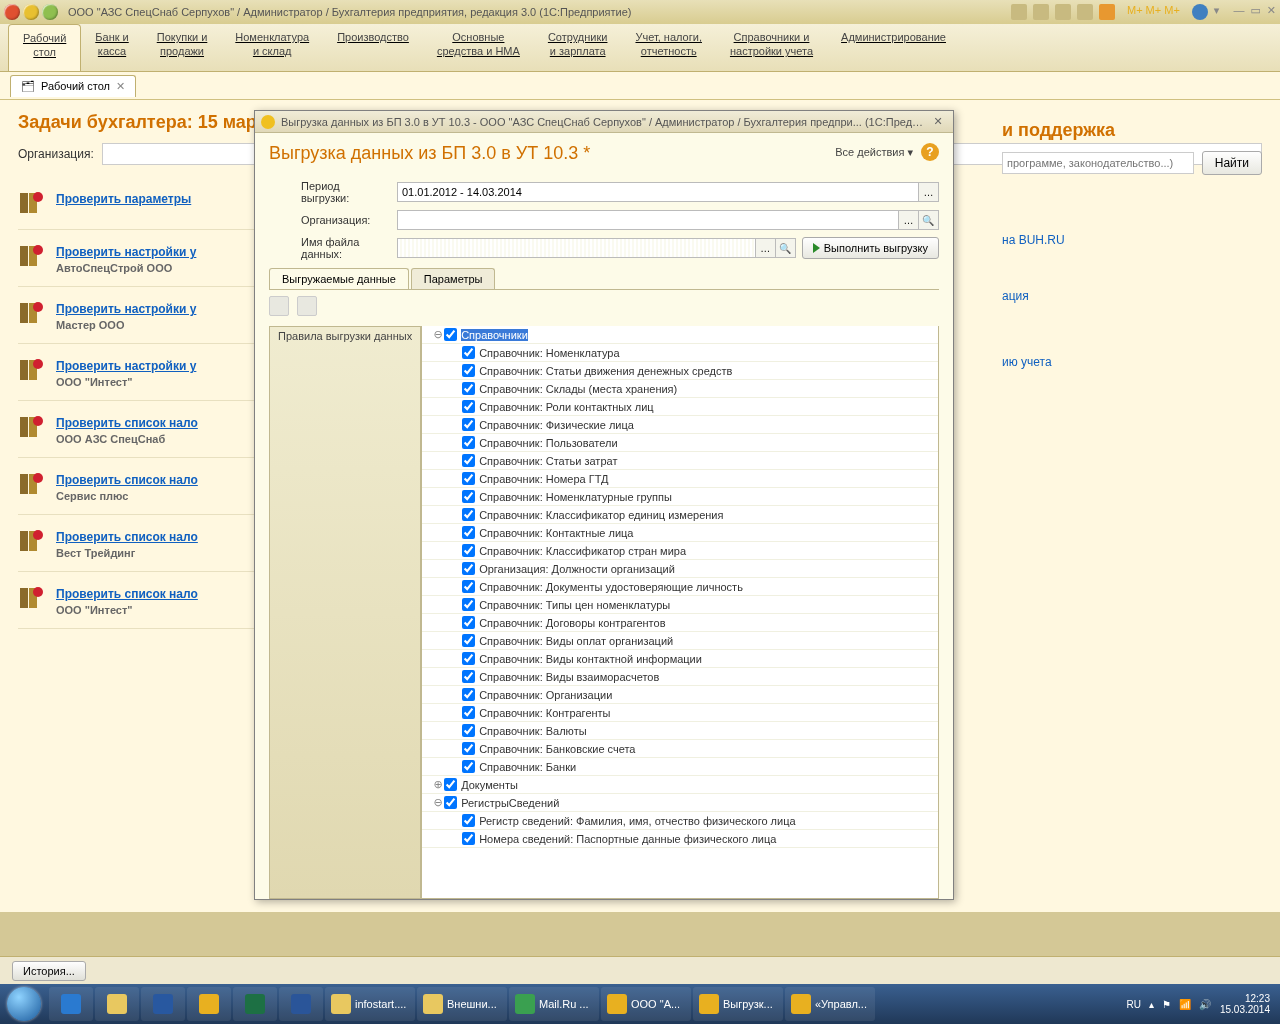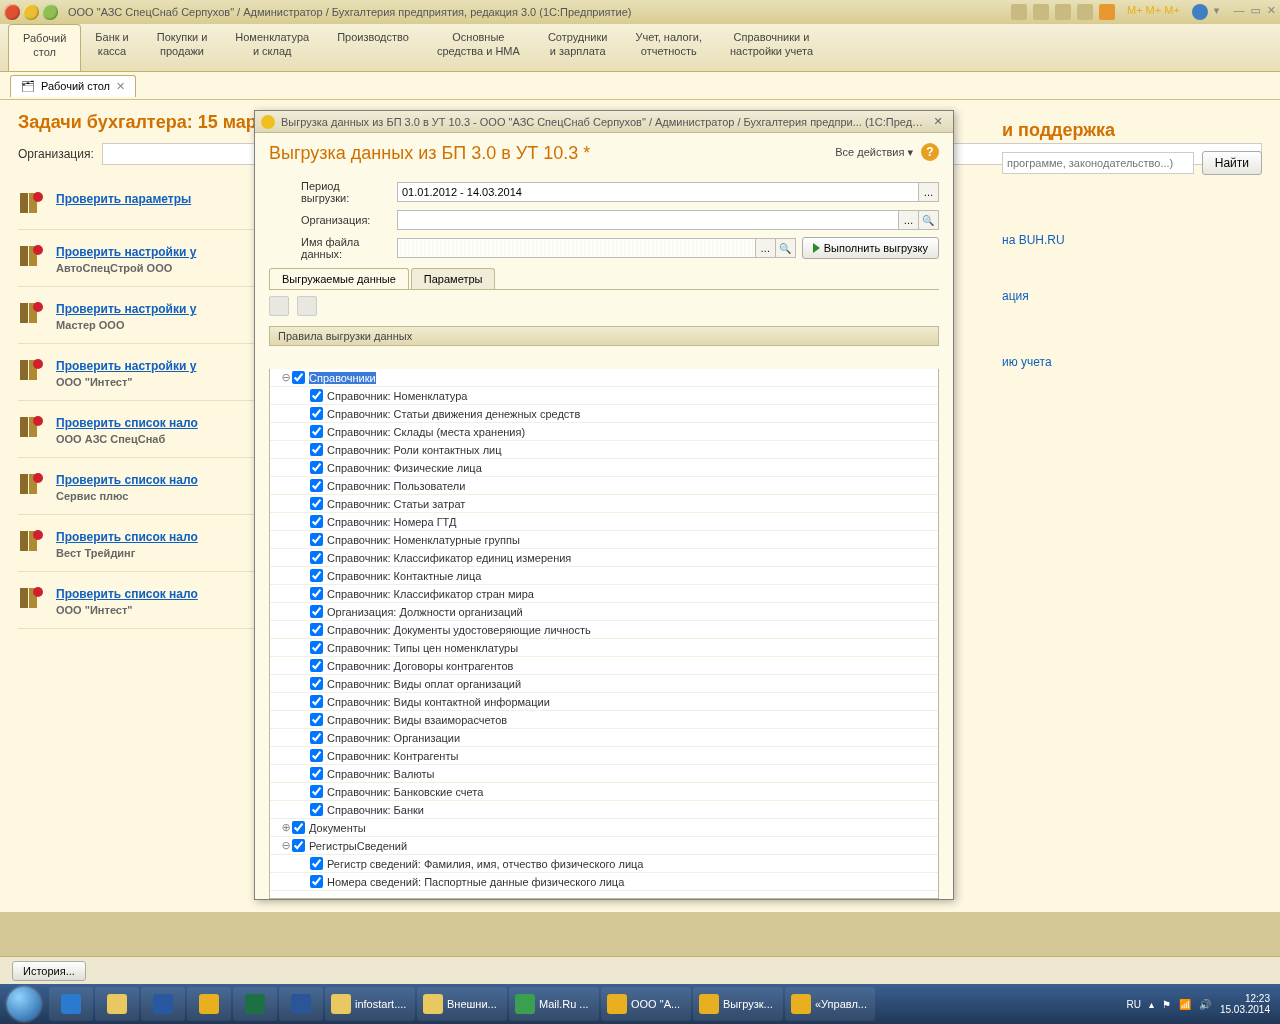--- a/index.html
+++ b/index.html
@@ -78,21 +78,21 @@
 .toolbar-small { padding: 6px 0 4px; display: flex; gap: 8px; }
 .sm-btn { width: 20px; height: 20px; background: #e8e8e0; border: 1px solid #ccc; border-radius: 2px; }
 
 .tree-hdr { background: linear-gradient(#f0ecd0,#e0d8b0); border: 1px solid #c0b890; padding: 3px 8px; font-size: 11px; color: #444; }
 .tree { flex: 1; border: 1px solid #c0b890; border-top: none; overflow-y: auto; font-size: 11px; color: #333; background: #fff; }
 .tree-row { display: flex; align-items: center; padding: 1px 4px; height: 18px; border-bottom: 1px solid #f0f0e0; }
 .tree-row.selected .lbl { background: #3a7ad8; color: #fff; }
 .tree-row .exp { width: 12px; text-align: center; color: #888; cursor: pointer; }
 .tree-row .ind { display: inline-block; }
 .tree-row input[type=checkbox] { width: 13px; height: 13px; margin-right: 4px; }
-.modal-tree-wrap { margin: 0 14px; flex: 1; display: flex; flex-direction: column; overflow: hidden; gap: 23px; }
+.modal-tree-wrap { margin: 0 14px; flex: 1; display: flex; overflow: hidden; }
 </style>
 </head>
 <body>
 
 <div class="titlebar">
   <div class="window-controls">
     <div class="wc red"></div>
     <div class="wc yellow"></div>
     <div class="wc green"></div>
   </div>
@@ -107,30 +107,31 @@
     <span style="color:#e8b020;font-size:11px;margin:0 6px">M+ M+ M+</span>
     <div class="tb-icon" style="background:#4080c0;border-radius:50%"></div>
     <span style="color:#888">▾</span>
     <span style="color:#888;margin-left:8px">—</span>
     <span style="color:#888">▭</span>
     <span style="color:#888">✕</span>
   </div>
 </div>
 
 <div class="mainnav">
-  <div id="navtabs" style="display: flex;">
+  <div id="navtabs" style="display: flex; text-decoration: underline;">
       <div class="navtab active">Рабочий<br>стол</div>
       <div class="navtab">Банк и<br>касса</div>
       <div class="navtab">Покупки и<br>продажи</div>
       <div class="navtab">Номенклатура<br>и склад</div>
       <div class="navtab">Производство</div>
       <div class="navtab">Основные<br>средства и НМА</div>
       <div class="navtab">Сотрудники<br>и зарплата</div>
       <div class="navtab">Учет, налоги,<br>отчетность</div>
       <div class="navtab">Справочники и<br>настройки учета</div>
+      <div class="navtab">Администрирование</div>
     </div>
 </div>
 
 <div class="tabrow">
   <div class="doctab">
     <span>🗂</span>
     <span>Рабочий стол</span>
     <span class="x">✕</span>
   </div>
 </div>

